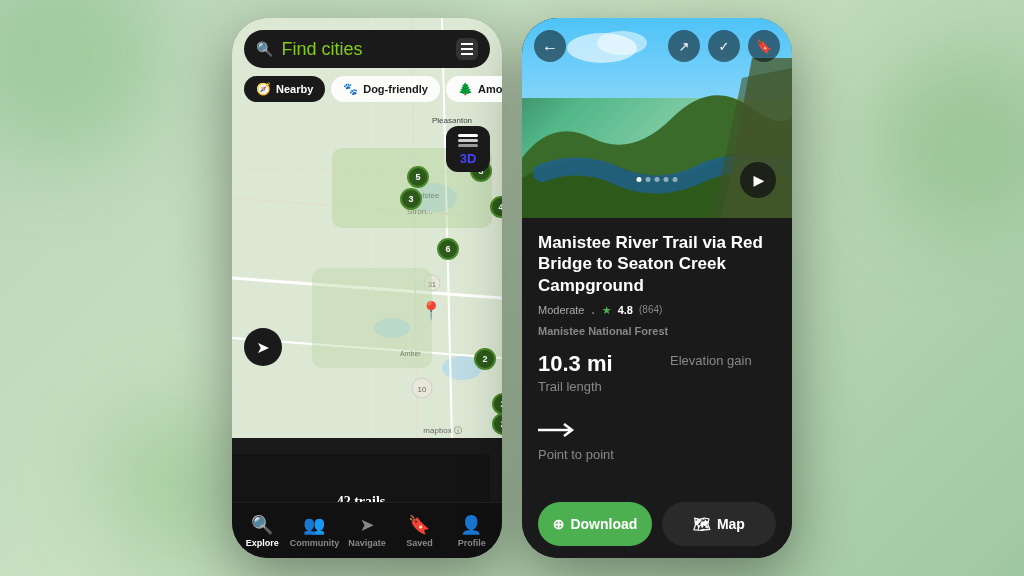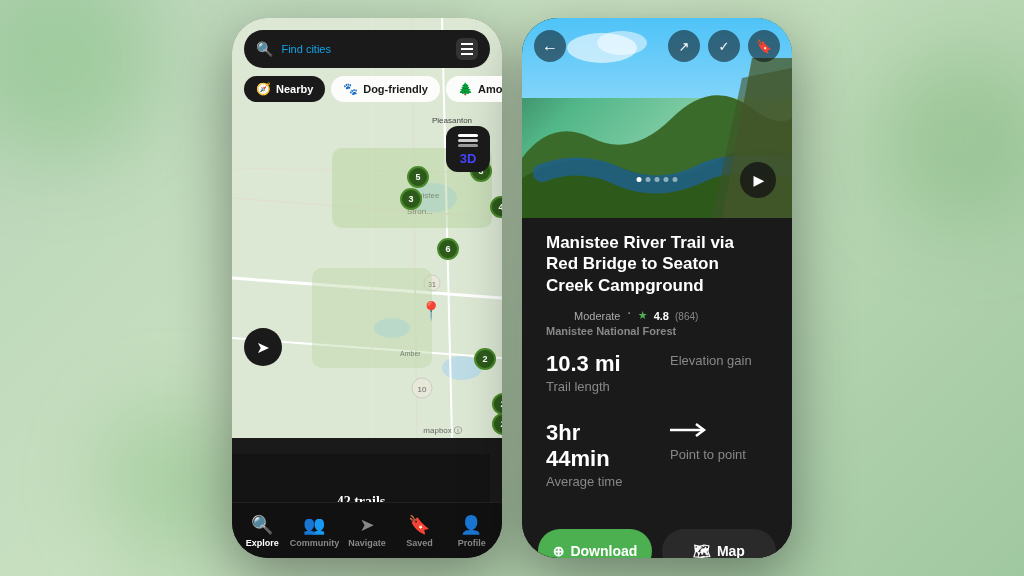--- a/index.html
+++ b/index.html
@@ -53,22 +53,22 @@
       gap: 8px;
       z-index: 10;
     }
 
     .search-bar-icon {
       color: #888;
       font-size: 14px;
     }
 
     .search-bar-text {
-      color: #0ea5e9;
-      font-size: 11px;
+      color: #84cc16;
+      font-size: 18px;
       flex: 1;
     }
 
     .search-bar-menu {
       width: 22px;
       height: 22px;
       background: #333;
       border-radius: 6px;
       display: flex;
       flex-direction: column;
@@ -353,39 +353,38 @@
       z-index: 20;
     }
 
     .play-icon {
       color: #fff;
       font-size: 14px;
       margin-left: 2px;
     }
 
     .trail-info {
-      padding: 14px 24px;
+      padding: 14px 16px;
       background: #1a1a1a;
       flex: 1;
     }
 
     .trail-title {
       color: #fff;
       font-size: 17px;
       font-weight: 700;
       line-height: 1.25;
       margin-bottom: 8px;
     }
 
     .trail-meta {
       display: flex;
-      align-items: flex-end;
+      align-items: flex-start;
       gap: 6px;
       margin-bottom: 3px;
-      margin-left: 28px;
     }
 
     .difficulty-badge {
       color: #aaa;
       font-size: 11px;
     }
 
     .rating-star {
       color: #4caf50;
       font-size: 11px;
@@ -676,24 +675,20 @@
 
       <div class="trail-location">Manistee National Forest</div>
 
       <div class="trail-stats">
         <div class="stat-item">
           <div class="stat-value stat-value-large">10.3 mi</div>
           <div class="stat-label">Trail length</div>
         </div>
         <div class="stat-item">
           <div class="stat-label">Elevation gain</div>
-        </div>
-        <div class="stat-item">
-          <div class="stat-value stat-value-large">3hr 44min</div>
-          <div class="stat-label">Average time</div>
         </div>
         <div class="stat-item">
           <div class="stat-value">
             <svg width="40" height="20" viewBox="0 0 40 20">
               <line x1="0" y1="10" x2="32" y2="10" stroke="white" stroke-width="2.5"></line>
               <polyline points="26,4 34,10 26,16" stroke="white" stroke-width="2.5" fill="none"></polyline>
             </svg>
           </div>
           <div class="stat-label">Point to point</div>
         </div>

